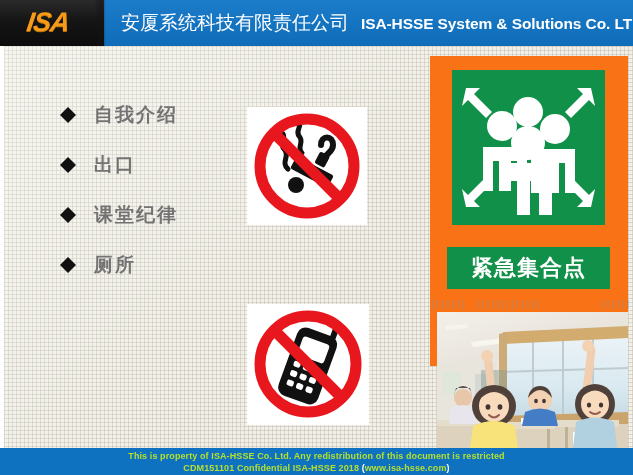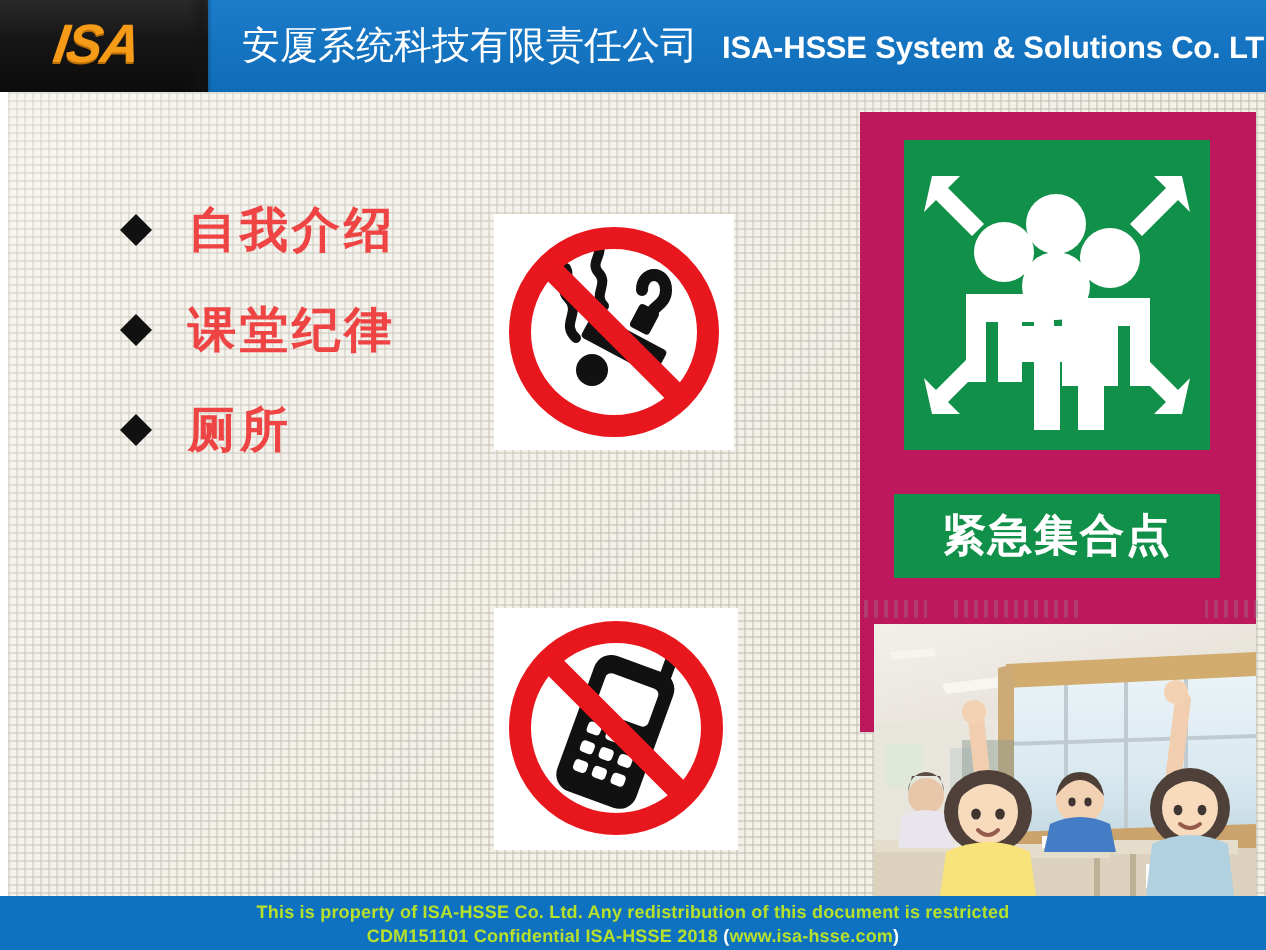--- a/index.html
+++ b/index.html
@@ -126,42 +126,42 @@
   .bullet-diamond::after {
     content: "";
     position: absolute;
     left: -8px; top: 8px;
     width: 0; height: 0;
     border: 8px solid transparent;
     border-top-color: #111111;
   }
   .bullet-text {
     font-family: Liberation Serif, serif;
-    font-size: 24px;
+    font-size: 19px;
     font-weight: bold;
-    color: #ef4444;
+    color: #737373;
     letter-spacing: 2px;
   }
 
   
   .sign-card {
     position: absolute;
     background: #ffffff;
   }
   #sign-no-smoking { left: 247px; top: 107px; width: 120px; height: 118px; }
   #sign-no-phone   { left: 247px; top: 304px; width: 122px; height: 121px; }
 
   
   .assembly-card {
     position: absolute;
     left: 430px;
     top: 56px;
     width: 198px;
     height: 310px;
-    background: #be185d;
+    background: #f97316;
   }
   .assembly-pictogram {
     position: absolute;
     left: 22px; top: 14px;
     width: 153px; height: 155px;
     background: #109048;
   }
   .assembly-label {
     position: absolute;
     left: 17px; top: 191px;
@@ -241,20 +241,24 @@
         <span class="title-en">ISA-HSSE  System &amp; Solutions Co. LTD</span>
       </div>
     </div>
     <div class="header-edge-fade"></div>
   </div>
 
   <div class="bullets">
     <div class="bullet-row">
       <span class="bullet-diamond"></span>
       <span class="bullet-text">自我介绍</span>
+    </div>
+    <div class="bullet-row">
+      <span class="bullet-diamond"></span>
+      <span class="bullet-text">出口</span>
     </div>
     <div class="bullet-row">
       <span class="bullet-diamond"></span>
       <span class="bullet-text">课堂纪律</span>
     </div>
     <div class="bullet-row">
       <span class="bullet-diamond"></span>
       <span class="bullet-text">厕所</span>
     </div>
   </div>

